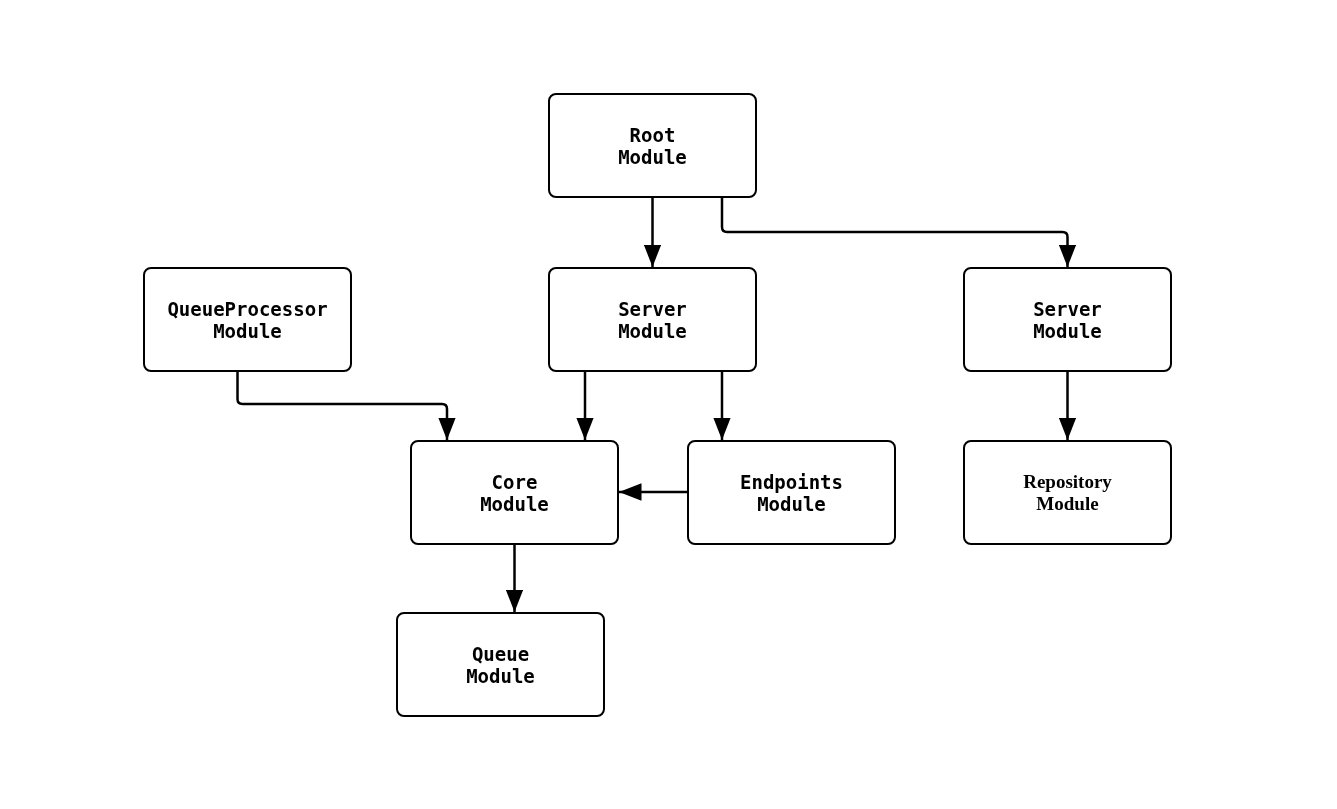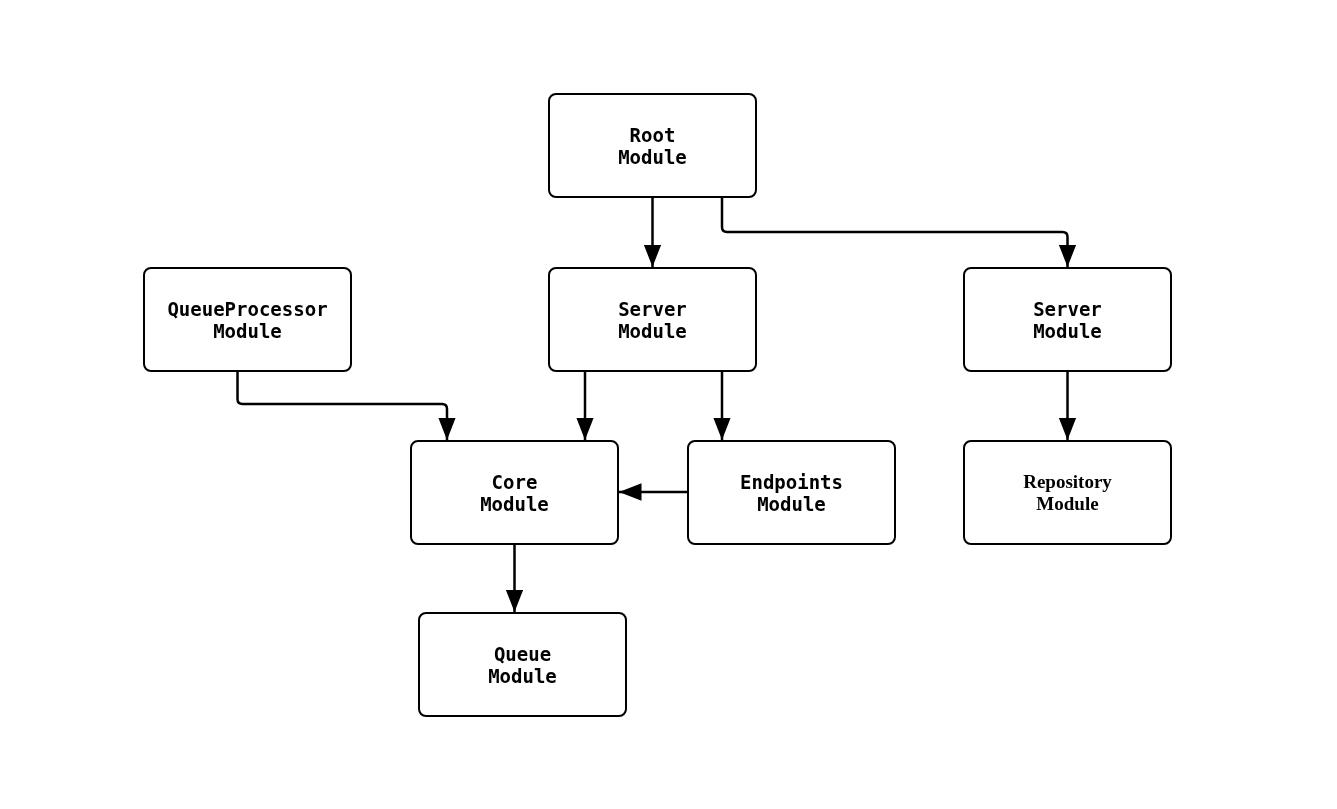--- a/index.html
+++ b/index.html
@@ -45,21 +45,21 @@
     line-height: 22px;
     color: #000000;
   }
   .node-root          { left: 548px; top: 93px;  }
   .node-queueprocessor{ left: 143px; top: 267px; }
   .node-server        { left: 548px; top: 267px; }
   .node-global        { left: 963px; top: 267px; }
   .node-core          { left: 410px; top: 440px; text-align: right; }
   .node-endpoints     { left: 687px; top: 440px; }
   .node-repository    { left: 963px; top: 440px; font-family: Liberation Serif, serif; }
-  .node-queue         { left: 418px; top: 612px; }
+  .node-queue         { left: 396px; top: 612px; }
 </style>
 </head>
 <body>
 
 <div class="canvas">
 
   <svg class="edges" viewBox="0 0 1337 809" xmlns="http://www.w3.org/2000/svg">
     <defs>
       <marker id="arrowhead" viewBox="0 0 9 7" refX="9" refY="3.5" markerWidth="9" markerHeight="7" markerUnits="strokeWidth" orient="auto-start-reverse">
         <path d="M0,0 L9,3.5 L0,7 z" style="fill:#000000;stroke:none"></path>

